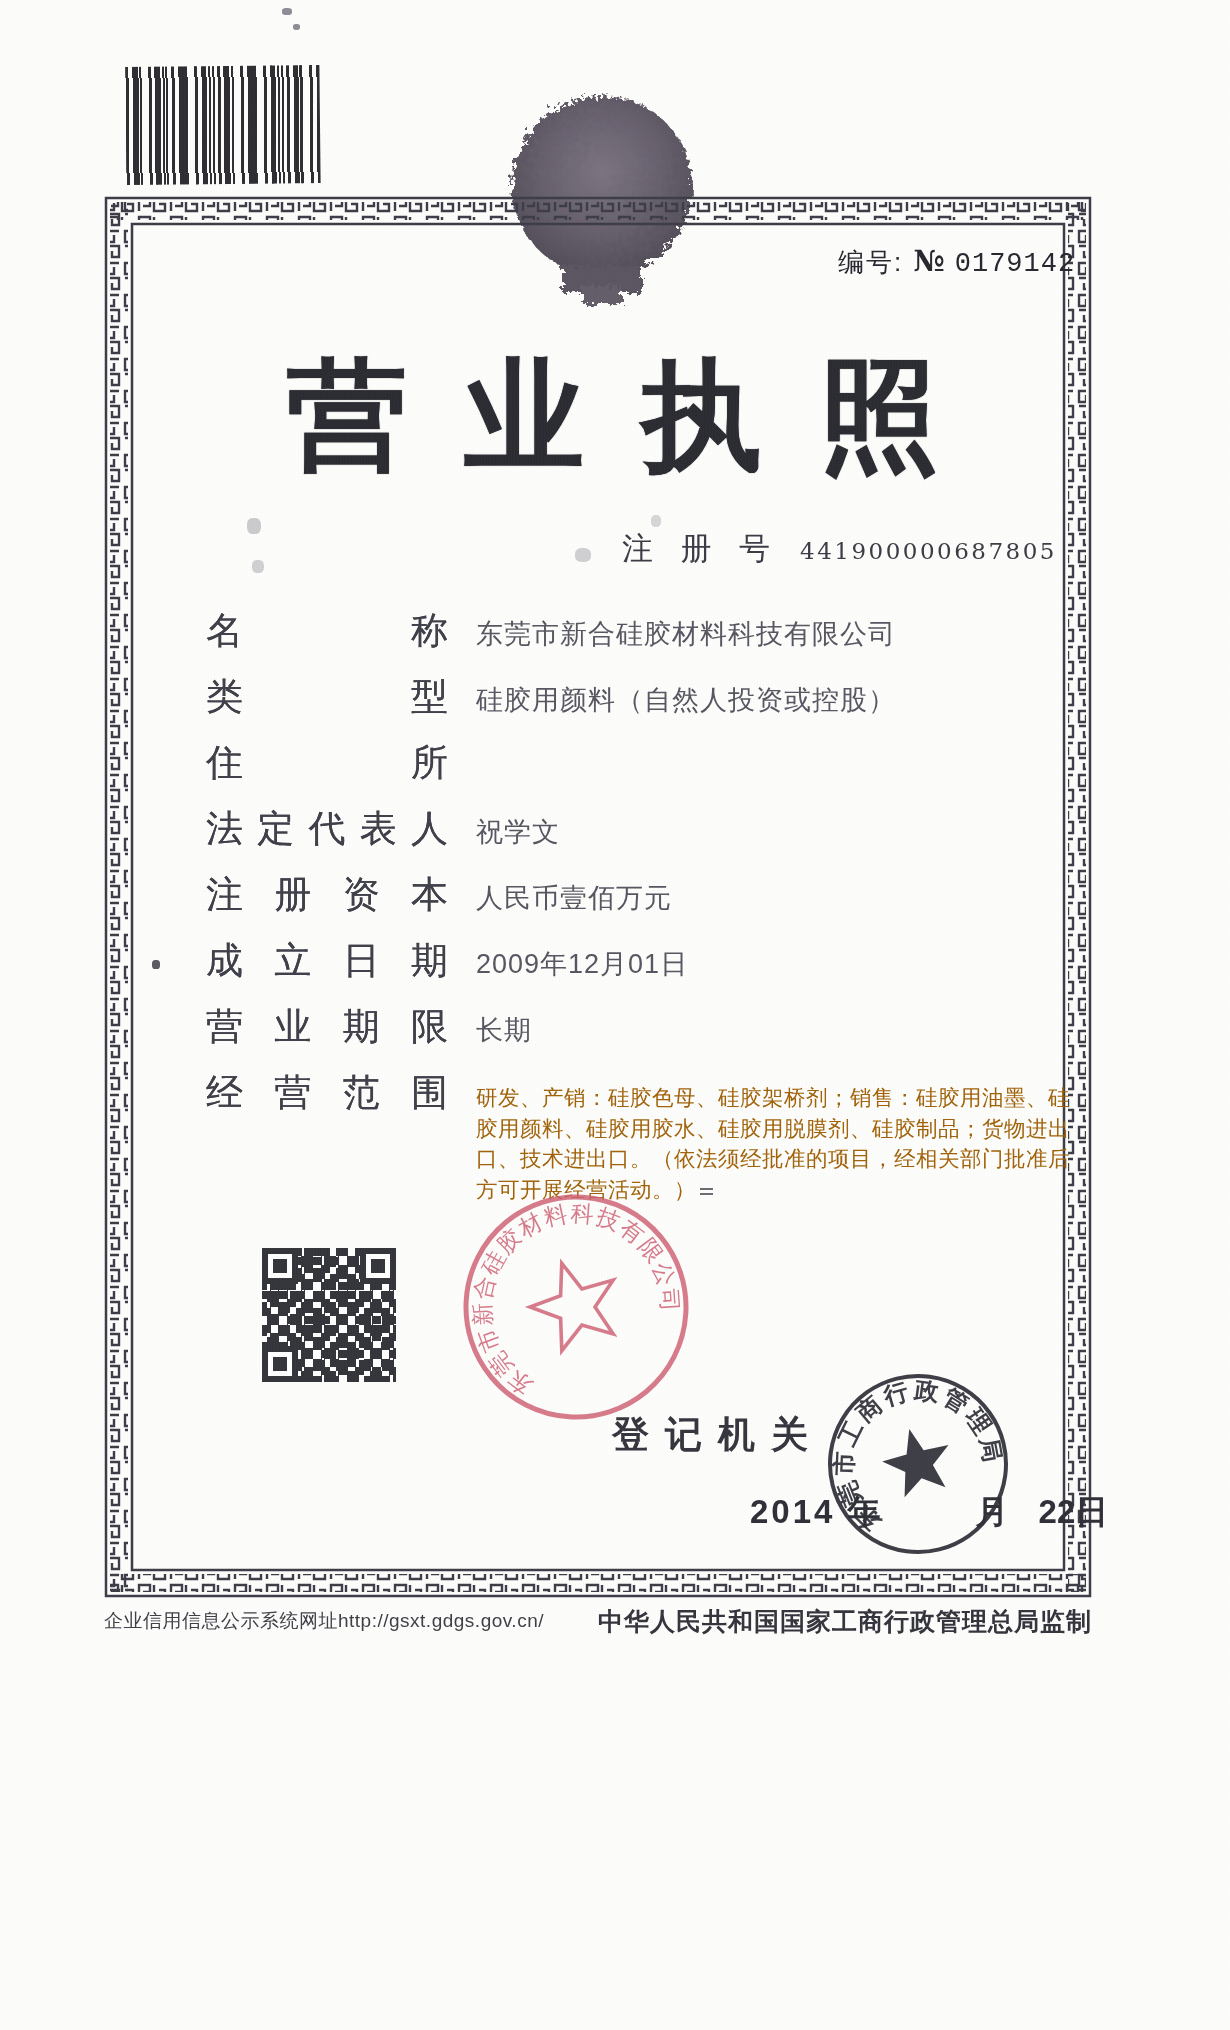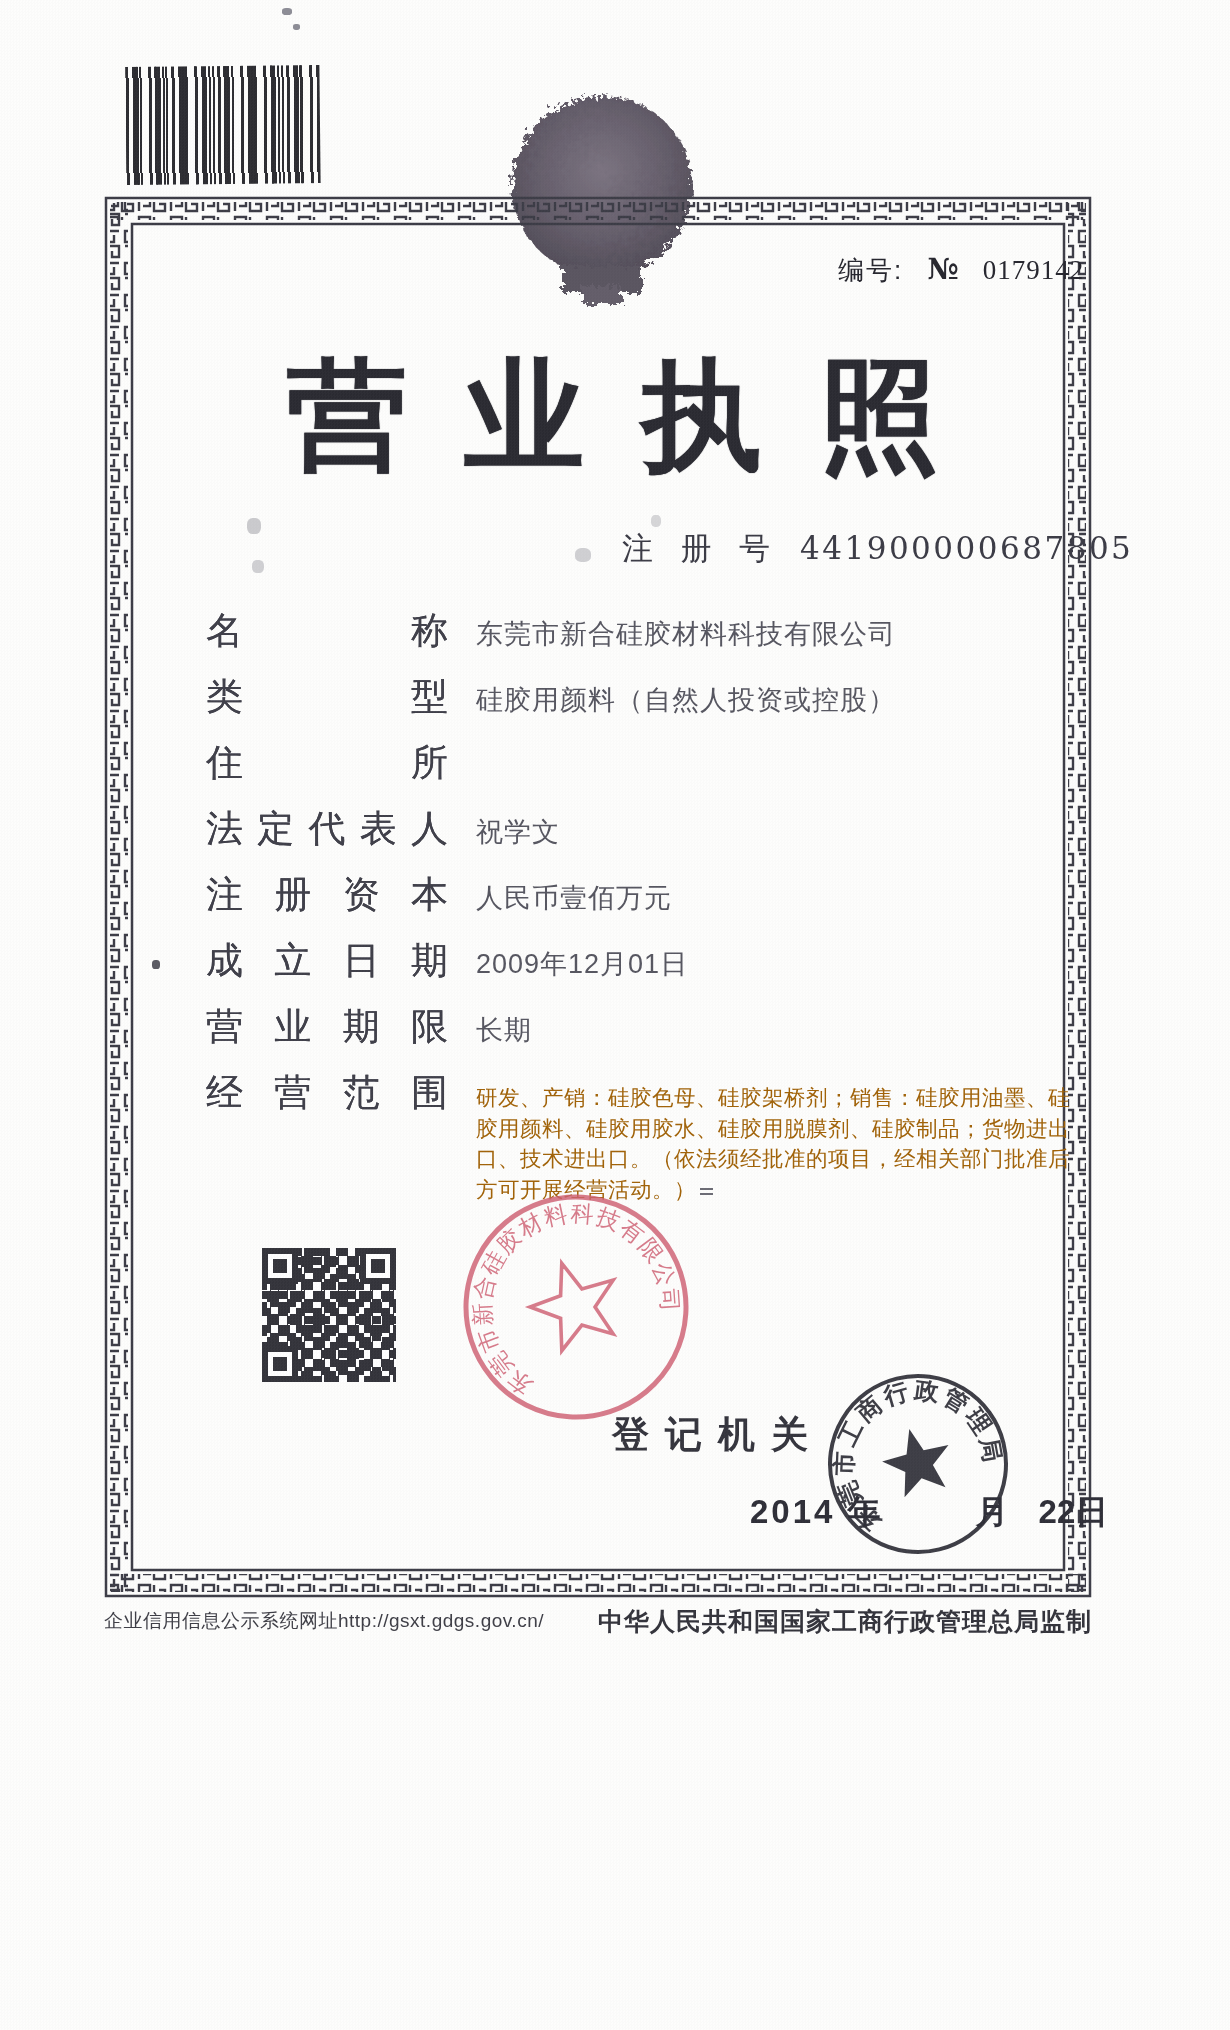--- a/index.html
+++ b/index.html
@@ -27,37 +27,37 @@
       repeating-linear-gradient(90deg,#1b1b20 0 2px,transparent 2px 11px,#1b1b20 11px 13px,transparent 13px 29px);
     transform:rotate(-0.6deg);
     opacity:.92;
   }
   .emblem{position:absolute;left:490px;top:86px;width:224px;height:230px;}
 
   
   .frame{position:absolute;left:104px;top:196px;width:988px;height:1402px;}
 
   
-  .serial{position:absolute;left:838px;top:252px;display:flex;align-items:baseline;gap:24px;color:#26262e;}
+  .serial{position:absolute;left:838px;top:244px;display:flex;align-items:baseline;gap:10px;color:#26262e;}
   .serial .pfx{font-size:26px;letter-spacing:2px;}
   .serial .no-sign{font-size:29px;font-weight:700;font-family:"DejaVu Serif",serif;}
-  .serial .num{font-size:27px;font-family:Liberation Serif, serif;letter-spacing:1px;}
+  .serial .num{font-size:27px;font-family:Liberation Mono, monospace;letter-spacing:1px;}
 
   
   .title{
     position:absolute;left:287px;top:336px;width:652px;
     font-size:120px;font-weight:900;color:#2a2a31;
     text-shadow:0 0 1px #2a2a31;
     font-family:"Liberation Sans",sans-serif;
   }
 
   
   .regline{position:absolute;left:622px;top:528px;display:flex;align-items:baseline;color:#3b3b45;}
   .regline .reg-label{width:148px;font-size:31px;}
-  .regline .reg-num{margin-left:30px;font-size:31px;letter-spacing:2.5px;font-family:"DejaVu Serif",serif;}
+  .regline .reg-num{margin-left:30px;font-size:23px;letter-spacing:2.5px;font-family:"DejaVu Serif",serif;}
 
   
   .fields{position:absolute;left:206px;top:606px;width:884px;}
   .row{display:flex;align-items:baseline;min-height:66px;}
   .row .lbl{
     width:242px;flex:none;
     font-size:37px;font-weight:500;color:#3f3f49;
     font-family:"Liberation Serif",serif;
     text-shadow:0 0 .5px #3f3f49;
   }

